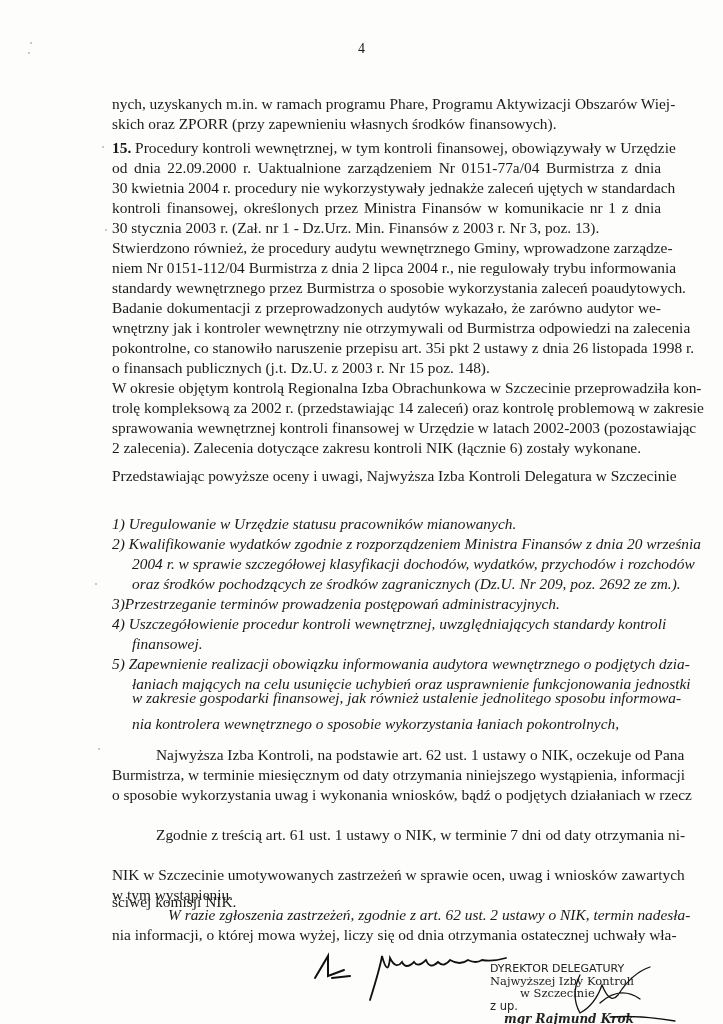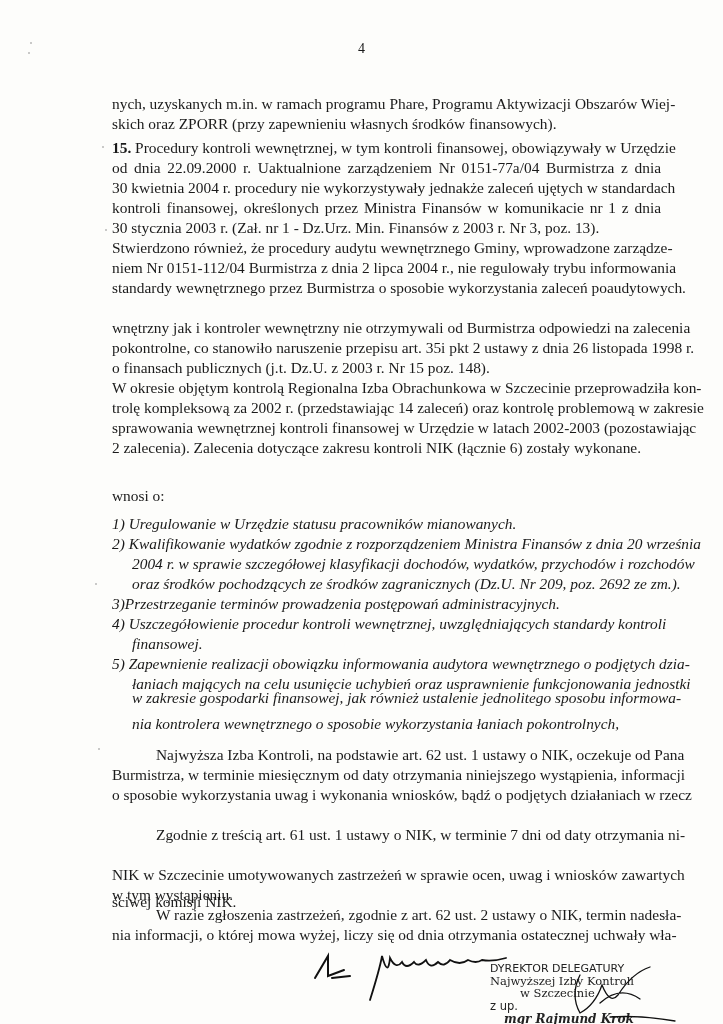--- a/index.html
+++ b/index.html
@@ -44,49 +44,50 @@
   <div class="ln last" style="top:114px">skich oraz ZPORR (przy zapewnieniu własnych środków finansowych).</div>
 
   <div class="ln" style="top:138px"><span class="bold">15.</span><span> Procedury kontroli wewnętrznej, w tym kontroli finansowej, obowiązywały w Urzędzie</span></div>
   <div class="ln" style="top:158px">od dnia 22.09.2000 r. Uaktualnione zarządzeniem Nr 0151-77a/04 Burmistrza z dnia</div>
   <div class="ln" style="top:178px">30 kwietnia 2004 r. procedury nie wykorzystywały jednakże zaleceń ujętych w standardach</div>
   <div class="ln" style="top:198px">kontroli finansowej, określonych przez Ministra Finansów w komunikacie nr 1 z dnia</div>
   <div class="ln last" style="top:218px">30 stycznia 2003 r. (Zał. nr 1 - Dz.Urz. Min. Finansów z 2003 r. Nr 3, poz. 13).</div>
   <div class="ln" style="top:238px">Stwierdzono również, że procedury audytu wewnętrznego Gminy, wprowadzone zarządze-</div>
   <div class="ln" style="top:258px">niem Nr 0151-112/04 Burmistrza z dnia 2 lipca 2004 r., nie regulowały trybu informowania</div>
   <div class="ln" style="top:278px">standardy wewnętrznego przez Burmistrza o sposobie wykorzystania zaleceń poaudytowych.</div>
+  <div class="ln" style="top:298px">Badanie dokumentacji z przeprowadzonych audytów wykazało, że zarówno audytor we-</div>
   <div class="ln" style="top:318px">wnętrzny jak i kontroler wewnętrzny nie otrzymywali od Burmistrza odpowiedzi na zalecenia</div>
   <div class="ln" style="top:338px">pokontrolne, co stanowiło naruszenie przepisu art. 35i pkt 2 ustawy z dnia 26 listopada 1998 r.</div>
   <div class="ln last" style="top:358px">o finansach publicznych (j.t. Dz.U. z 2003 r. Nr 15 poz. 148).</div>
   <div class="ln" style="top:378px">W okresie objętym kontrolą Regionalna Izba Obrachunkowa w Szczecinie przeprowadziła kon-</div>
   <div class="ln" style="top:398px">trolę kompleksową za 2002 r. (przedstawiając 14 zaleceń) oraz kontrolę problemową w zakresie</div>
   <div class="ln" style="top:418px">sprawowania wewnętrznej kontroli finansowej w Urzędzie w latach 2002-2003 (pozostawiając</div>
   <div class="ln last" style="top:438px">2 zalecenia). Zalecenia dotyczące zakresu kontroli NIK (łącznie 6) zostały wykonane.</div>
 
-  <div class="ln last" style="top:486px">wnosi o:</div>
+  <div class="ln" style="top:466px">Przedstawiając powyższe oceny i uwagi, Najwyższa Izba Kontroli Delegatura w Szczecinie</div>
 
   <div class="ln it last" style="top:514px">1) Uregulowanie w Urzędzie statusu pracowników mianowanych.</div>
   <div class="ln it" style="top:534px">2) Kwalifikowanie wydatków zgodnie z rozporządzeniem Ministra Finansów z dnia 20 września</div>
   <div class="ln it ind2" style="top:554px">2004 r. w sprawie szczegółowej klasyfikacji dochodów, wydatków, przychodów i rozchodów</div>
   <div class="ln it ind2 last" style="top:574px">oraz środków pochodzących ze środków zagranicznych (Dz.U. Nr 209, poz. 2692 ze zm.).</div>
   <div class="ln it last" style="top:594px">3)Przestrzeganie terminów prowadzenia postępowań administracyjnych.</div>
   <div class="ln it" style="top:614px">4) Uszczegółowienie procedur kontroli wewnętrznej, uwzględniających standardy kontroli</div>
   <div class="ln it ind2 last" style="top:634px">finansowej.</div>
   <div class="ln it" style="top:654px">5) Zapewnienie realizacji obowiązku informowania audytora wewnętrznego o podjętych dzia-</div>
   <div class="ln it ind2" style="top:674px">łaniach mających na celu usunięcie uchybień oraz usprawnienie funkcjonowania jednostki</div>
   <div class="ln it ind2" style="top:688px">w zakresie gospodarki finansowej, jak również ustalenie jednolitego sposobu informowa-</div>
   <div class="ln it ind2 last" style="top:714px">nia kontrolera wewnętrznego o sposobie wykorzystania łaniach pokontrolnych,</div>
 
   <div class="ln" style="top:745px; left:156px; width:505px;">Najwyższa Izba Kontroli, na podstawie art. 62 ust. 1 ustawy o NIK, oczekuje od Pana</div>
   <div class="ln" style="top:765px">Burmistrza, w terminie miesięcznym od daty otrzymania niniejszego wystąpienia, informacji</div>
   <div class="ln" style="top:785px">o sposobie wykorzystania uwag i wykonania wniosków, bądź o podjętych działaniach w rzecz</div>
   <div class="ln" style="top:825px; left:156px; width:505px;">Zgodnie z treścią art. 61 ust. 1 ustawy o NIK, w terminie 7 dni od daty otrzymania ni-</div>
   <div class="ln" style="top:865px">NIK w Szczecinie umotywowanych zastrzeżeń w sprawie ocen, uwag i wniosków zawartych</div>
   <div class="ln last" style="top:885px">w tym wystąpieniu.</div>
-  <div class="ln" style="top:905px; left:156px; width:505px;">W razie zgłoszenia zastrzeżeń, zgodnie z art. 62 ust. 2 ustawy o NIK, termin nadesła-</div>
+  <div class="ln" style="top:905px; left:168px; width:505px;font-style:italic;">W razie zgłoszenia zastrzeżeń, zgodnie z art. 62 ust. 2 ustawy o NIK, termin nadesła-</div>
   <div class="ln" style="top:925px">nia informacji, o której mowa wyżej, liczy się od dnia otrzymania ostatecznej uchwały wła-</div>
   <div class="ln last" style="top:892px">ściwej komisji NIK.</div>
 
   <svg class="sig" style="top:948px; left:310px; width:250px; height:60px;" viewBox="0 0 250 60">
     <path d="M5 30 L18 8 L18 28 L34 22 M22 30 L40 28" fill="none" stroke="#111" stroke-width="2" stroke-linecap="round"></path>
     <path d="M60 52 Q70 20 72 8 Q78 30 80 10 Q86 22 92 14 Q96 22 104 14 Q108 20 116 12 Q120 22 128 14 Q134 20 140 12 Q150 18 158 12 Q166 16 172 12 Q182 14 196 10" fill="none" stroke="#111" stroke-width="1.8" stroke-linecap="round"></path>
   </svg>
 
   <div class="stamp" style="top:990px">
   </div>

